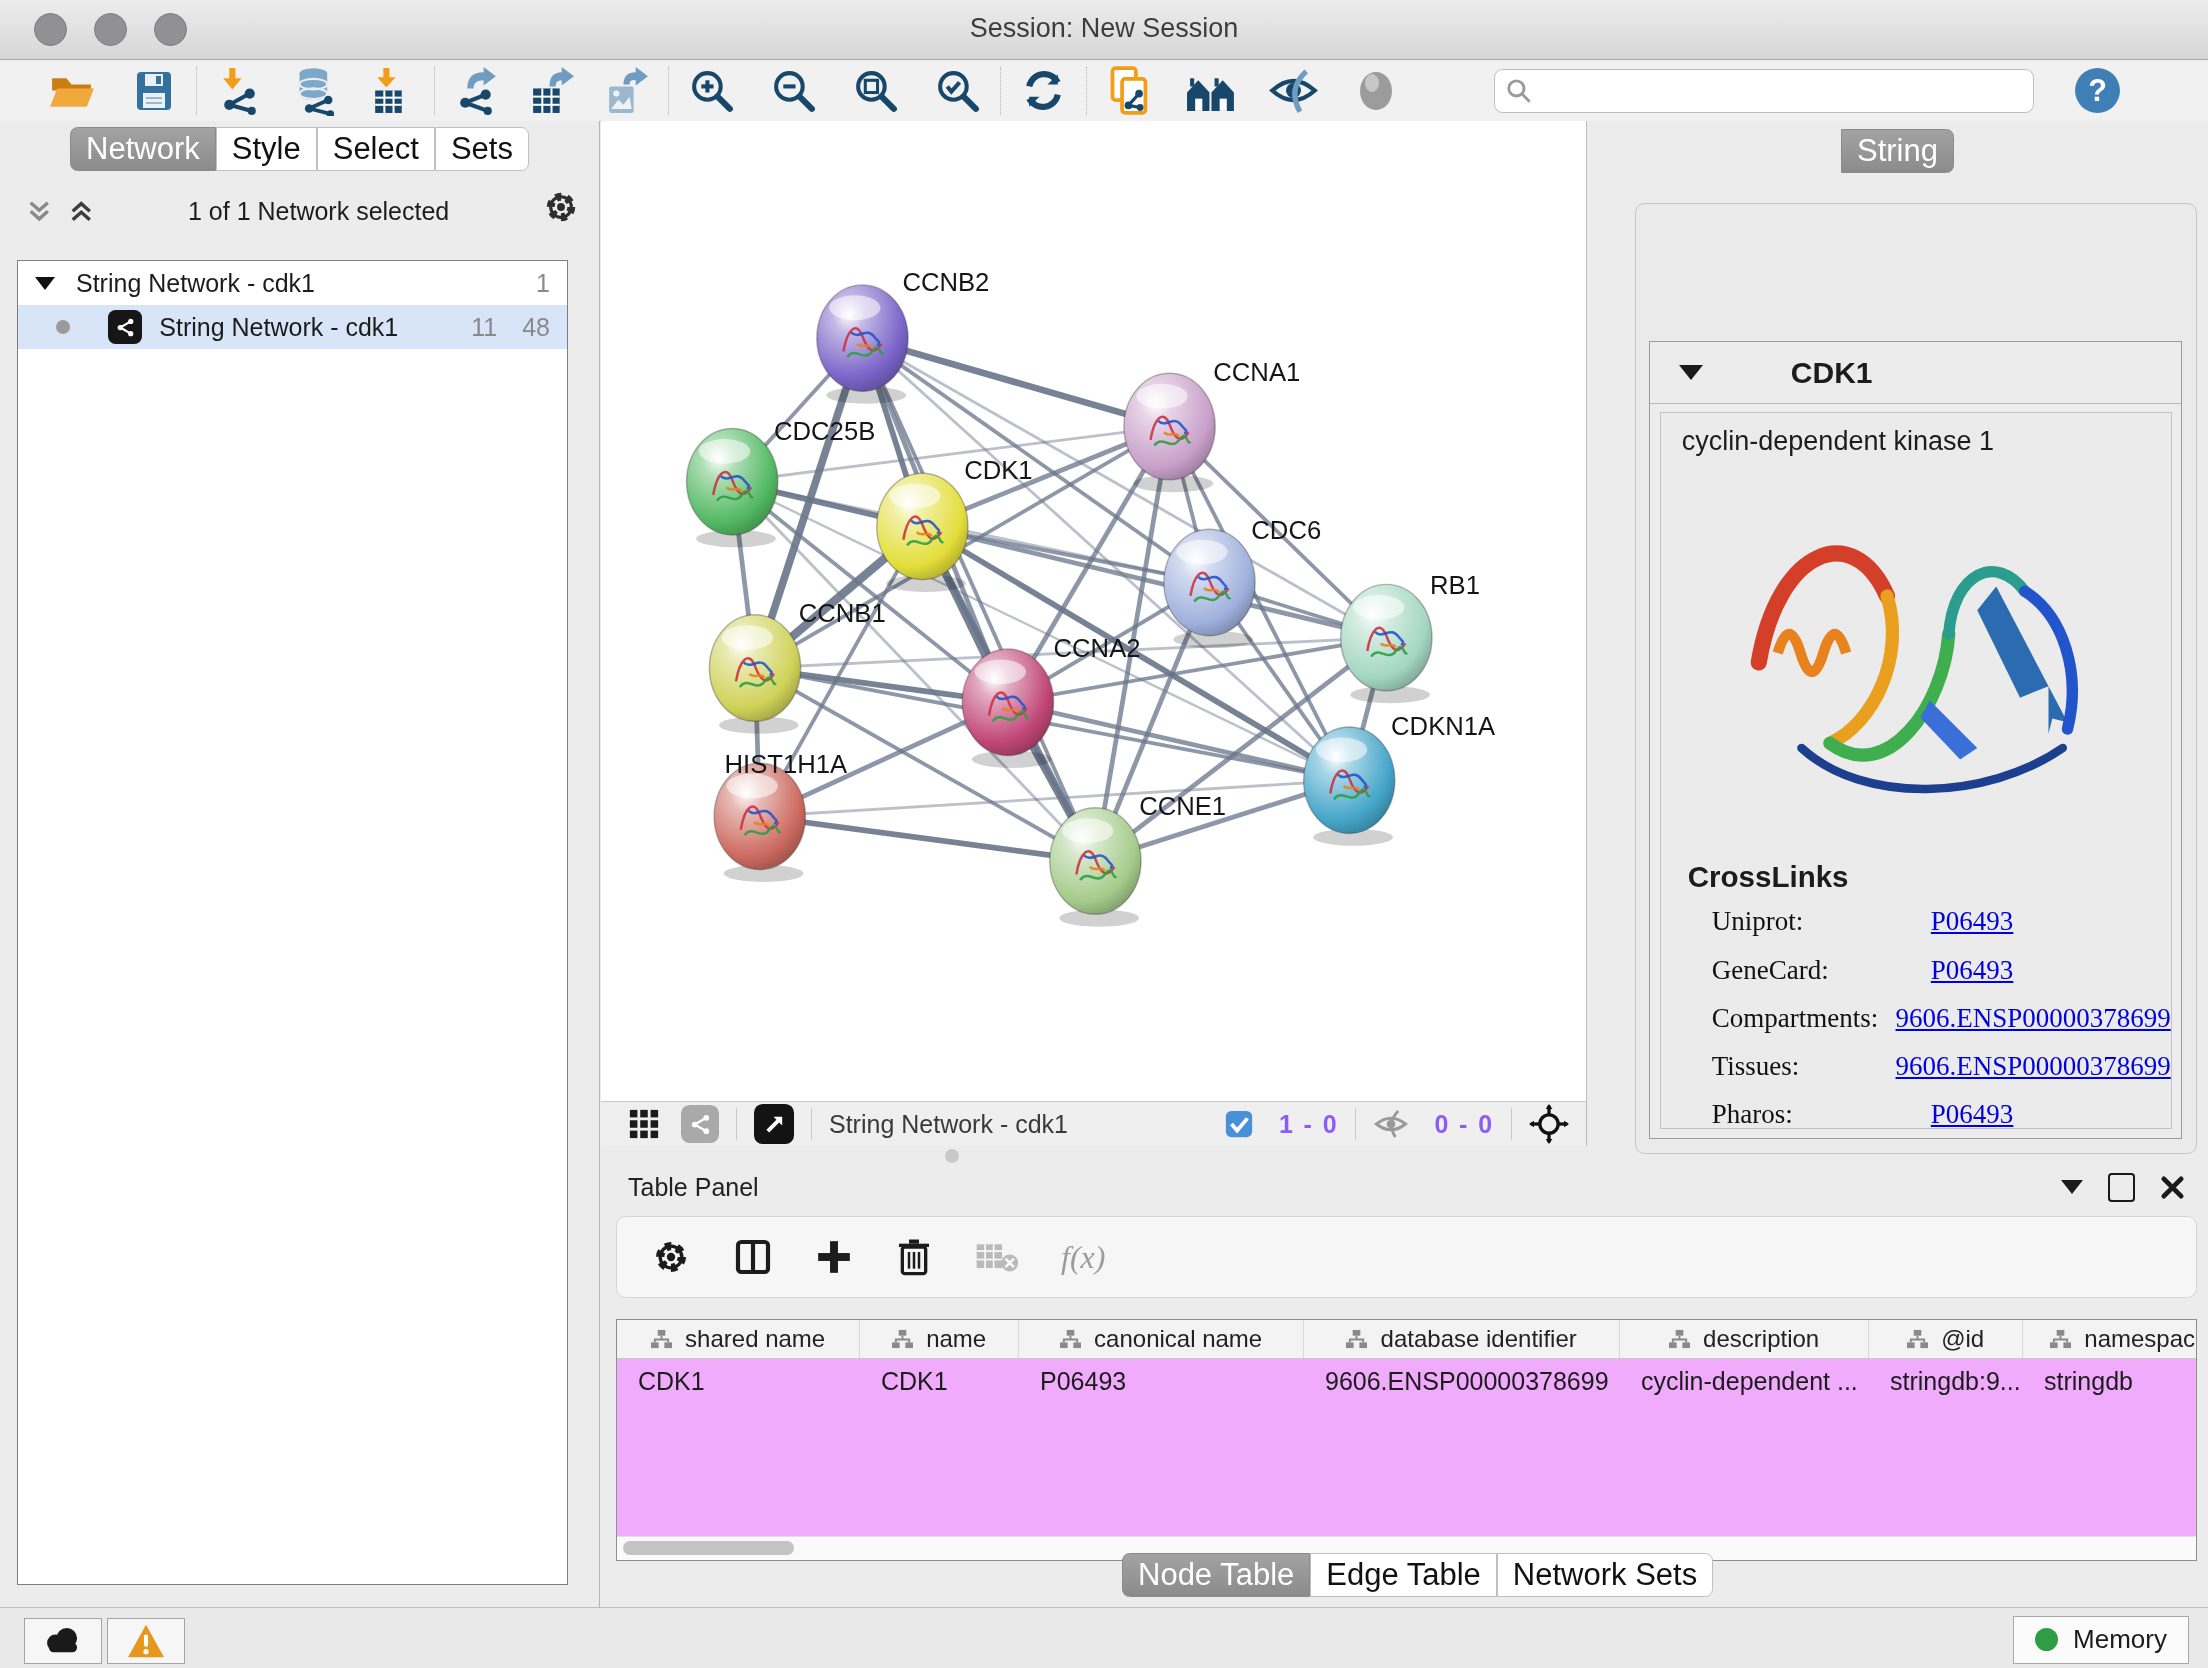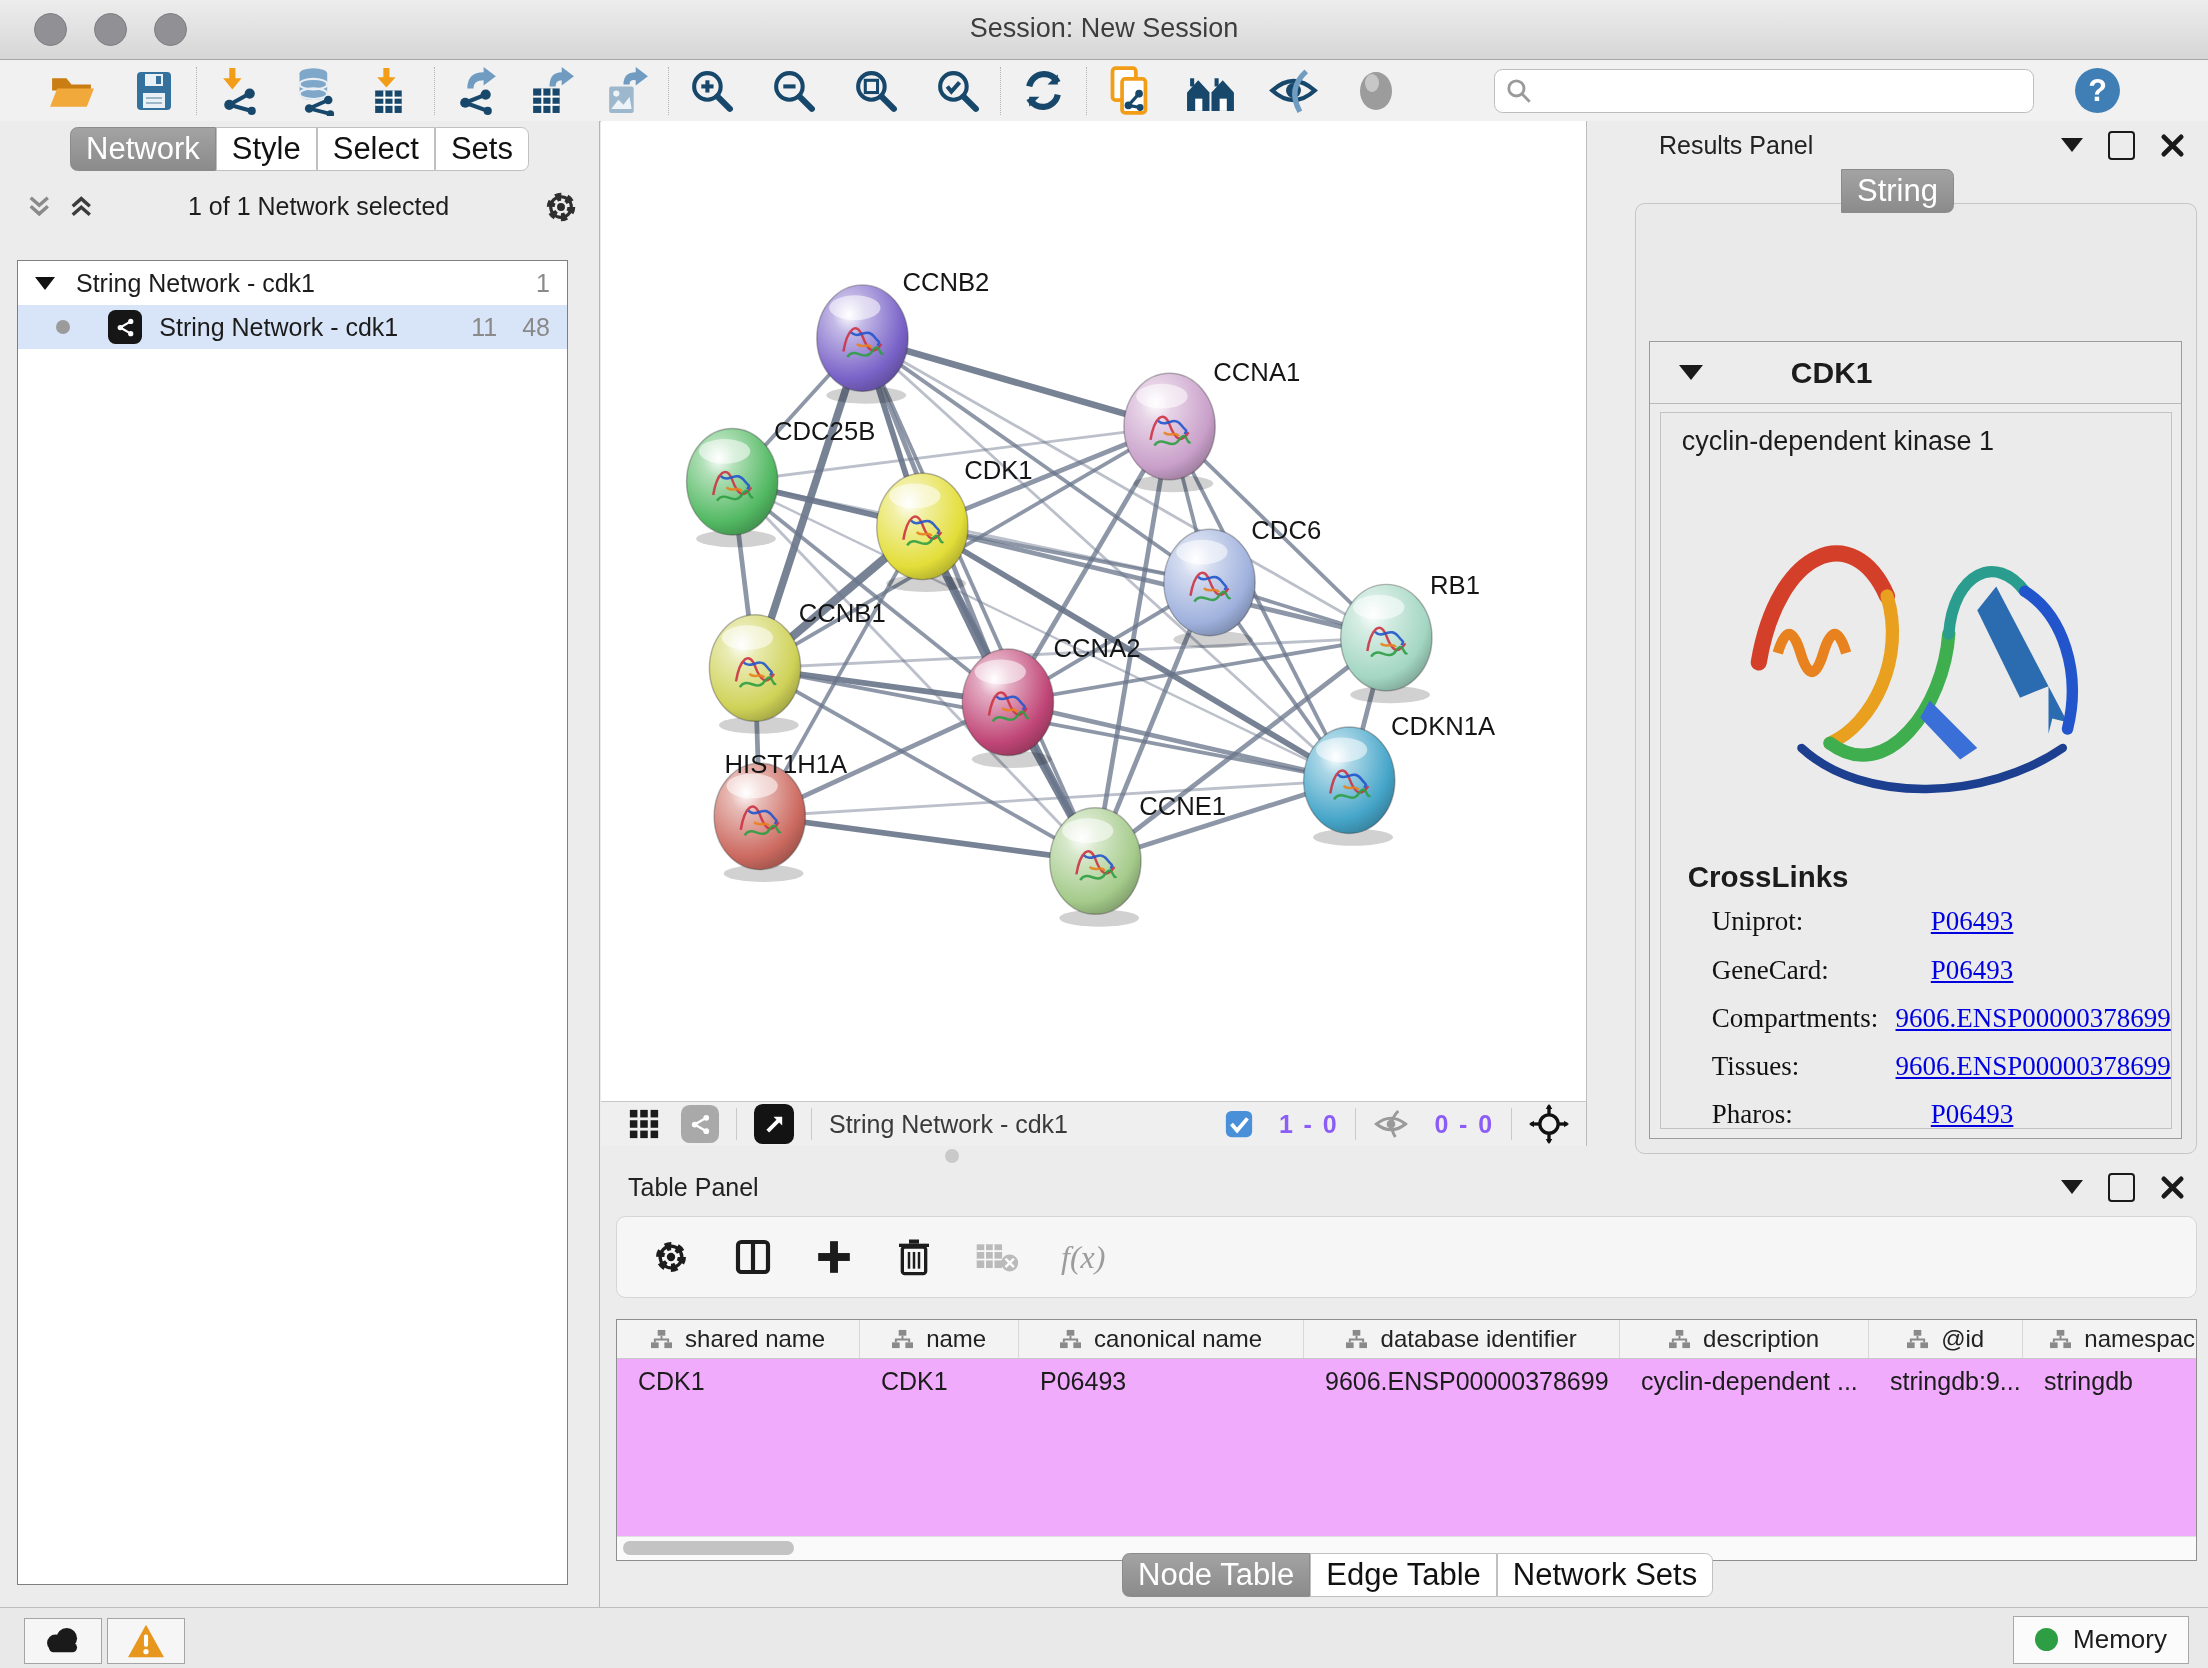--- a/index.html
+++ b/index.html
@@ -29,21 +29,21 @@
   .tabbtn{height:42px;padding:0 15px;background:#fff;border:1px solid #c0c0c0;font-size:31px;
     display:flex;align-items:center;justify-content:center;cursor:pointer;color:#111;}
   .tabbtn.first{border-radius:7.6px 0 0 7.6px;}
   .tabbtn.last{border-radius:0 7.6px 7.6px 0;}
   .tabbtn.sel{background:linear-gradient(#a3a3a3,#8b8b8b);color:#fff;border-color:#8b8b8b;}
   
   .control-panel{position:absolute;left:0;top:121px;width:599px;height:1487px;background:#ececec;
     border-right:1px solid #b5b5b5;}
   .cp-head{display:flex;align-items:center;justify-content:space-between;padding:11.4px 27px 5.7px 25px;}
   .cp-tabs{display:flex;justify-content:center;margin-top:5.7px;}
-  .cp-sub{display:flex;align-items:center;margin:17px 19px 7.6px 25px;}
+  .cp-sub{display:flex;align-items:flex-end;margin:17px 19px 7.6px 25px;}
   .cp-sub .mid{flex:1;text-align:center;font-size:25px;color:#1d1d1d;}
   .cp-list{position:absolute;left:17px;top:139px;width:549px;bottom:23px;background:#fff;
     border:1.9px solid #7f7f7f;}
   .net-row{display:flex;align-items:center;height:44px;font-size:25px;padding:0 17px;}
   .net-row .grow{flex:1;}
   .net-row .cnt{color:#8a8a8a;margin-left:25px;}
   .net-row.sel{background:#d8e4f7;}
   .tri-s{width:0;height:0;border-left:10.5px solid transparent;border-right:10.5px solid transparent;
     border-top:13.3px solid #111;margin-right:21px;}
   .dot{width:14.3px;height:14.3px;border-radius:50%;background:#9b9b9b;margin-right:38px;}
@@ -660,31 +660,20 @@
     <path d="M24 0l-4 6h8z" fill="#111"></path>
       <path d="M24 48l-4-6h8z" fill="#111"></path>
     <path d="M0 24l6-4v8z" fill="#111"></path>
       <path d="M48 24l-6-4v8z" fill="#111"></path>
   </svg>
 </div>
 <div class="splitter"></div>
 <div class="split-dot"></div>
 
 <div class="results">
-  <div class="rp-head">
-    <span class="panel-title">Results Panel</span>
-    <span class="pc">
-      <span class="tri"></span>
-      <span class="flt"></span>
-      <svg class="x-icon" width="25" height="25" viewBox="0 0 26 26">
-        <line x1="4" y1="4" x2="22" y2="22"></line>
-          <line x1="22" y1="4" x2="4" y2="22"></line>
-      </svg>
-    </span>
-  </div>
   <div class="rp-tabwrap">
     <div class="tabbtn first last sel">String</div>
   </div>
   <div class="rp-card">
     <div class="rp-entry">
       <div class="rp-entry-head">
         <span class="tri" style="border-left:12.4px solid transparent;border-right:12.4px solid transparent;border-top:15px solid #1a1a1a;"></span>
         <span class="gene">CDK1</span>
       </div>
       <div class="rp-body">

